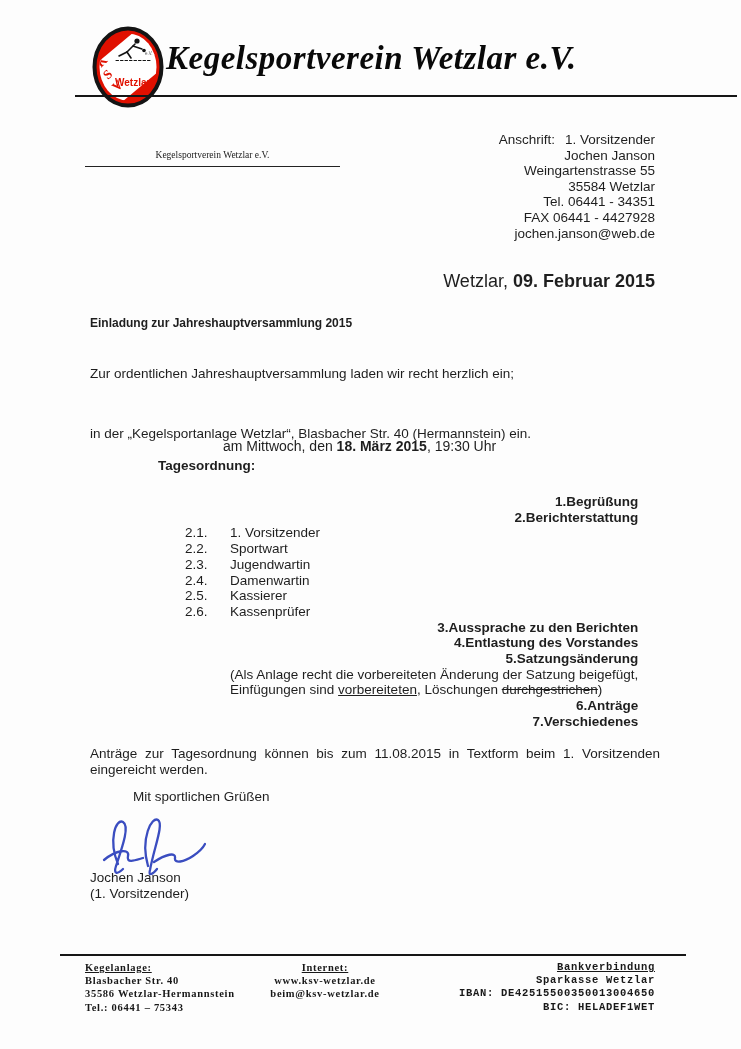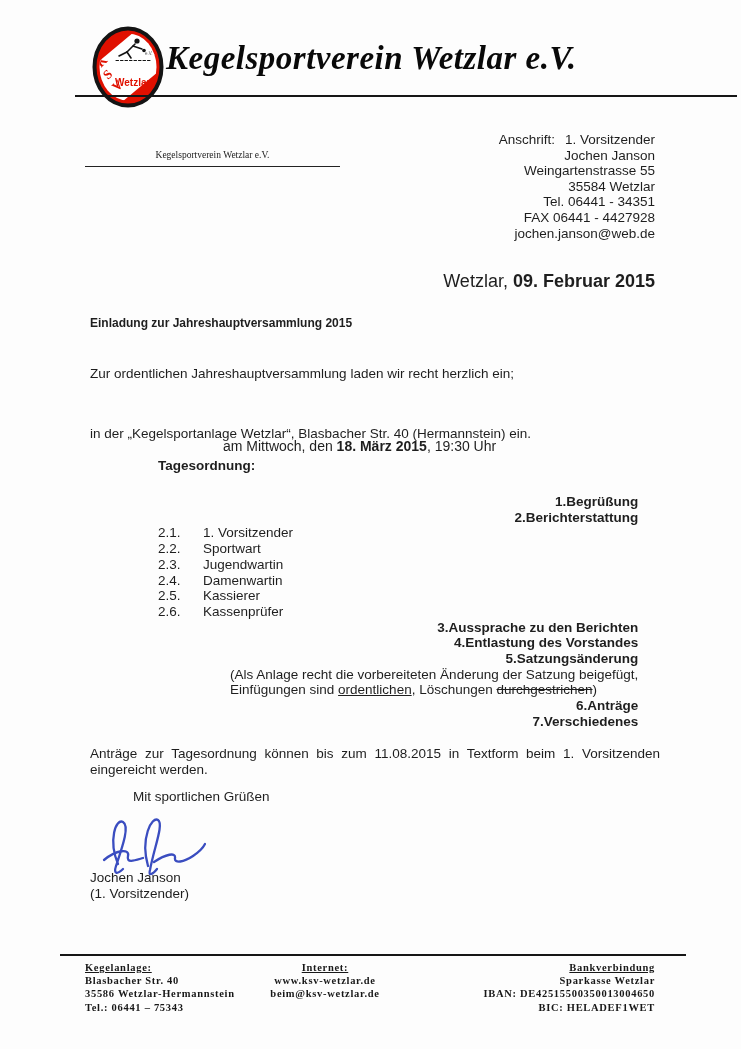--- a/index.html
+++ b/index.html
@@ -29,38 +29,38 @@
   
   .doc-title { position:absolute; left:90px; top:316px; font-size:12px; font-weight:bold; }
   .p1 { position:absolute; left:90px; top:366px; font-size:13.5px; }
   .when { position:absolute; left:90px; top:395px; padding-left:133px; font-size:14px;margin-top:43px; }
   .p2 { position:absolute; left:90px; top:426px; font-size:13.5px; }
   .agenda { position:absolute; left:158px; top:458px; font-size:13.5px; }
   .agenda-heading { font-weight:bold; line-height:16px; margin-bottom:20px; }
   .arow { line-height:15.7px; white-space:nowrap; }
   .arow .num { display:inline-block; width:72px; }
   .arow.main { font-weight:bold;text-align:right; }
-  .arow.sub .num { width:45px; }
+  .arow.sub .num { width:45px; margin-left:27px; }
   .arow.note { padding-left:72px; font-weight:normal; }
   .ul { text-decoration:underline; }
   .strike { text-decoration:line-through; }
   .closing { position:absolute; left:90px; top:746px; width:570px; font-size:13.5px; line-height:15.6px; text-align:justify; }
   .salutation { position:absolute; left:90px; top:789px; font-size:13.5px;margin-left:43px; }
   .signature { position:absolute; left:96px; top:814px; width:110px; height:66px; }
   .signer { position:absolute; left:90px; top:870px; font-size:13.5px; line-height:15.6px; }
   
   .footer-rule { position:absolute; left:60px; top:954px; width:626px; height:0; border-top:2px solid #161616; }
   .fcol {
     position:absolute; top:961px;
     font-family:"Liberation Serif", serif; font-weight:bold;
     font-size:10.5px; line-height:13.2px; letter-spacing:0.7px; color:#181818;
   }
   .fcol.left { left:85px; }
   .fcol.center { left:240px; width:170px; text-align:center; }
-  .fcol.right { right:86px; text-align:right; }
+  .fcol.right { right:86px; text-align:right;font-family:Liberation Mono, monospace; }
   .fheading { text-decoration:underline; }
 </style>
 </head>
 <body>
 
 <div class="page">
 
   <svg class="logo" viewBox="0 0 72 82">
     <defs>
         <clipPath id="lc">
@@ -118,21 +118,21 @@
     <div class="arow sub"><span class="num">2.1.</span><span class="txt">1. Vorsitzender</span></div>
     <div class="arow sub"><span class="num">2.2.</span><span class="txt">Sportwart</span></div>
     <div class="arow sub"><span class="num">2.3.</span><span class="txt">Jugendwartin</span></div>
     <div class="arow sub"><span class="num">2.4.</span><span class="txt">Damenwartin</span></div>
     <div class="arow sub"><span class="num">2.5.</span><span class="txt">Kassierer</span></div>
     <div class="arow sub"><span class="num">2.6.</span><span class="txt">Kassenprüfer</span></div>
     <div class="arow main"><span class="num">3.</span><span class="txt">Aussprache zu den Berichten</span></div>
     <div class="arow main"><span class="num">4.</span><span class="txt">Entlastung des Vorstandes</span></div>
     <div class="arow main"><span class="num">5.</span><span class="txt">Satzungsänderung</span></div>
     <div class="arow note">(Als Anlage recht die vorbereiteten Änderung der Satzung beigefügt,</div>
-    <div class="arow note"><span>Einfügungen sind </span><span class="ul">ordentlichen</span><span>, Löschungen </span><span class="strike">durchgestrichen</span><span>)</span></div>
+    <div class="arow note"><span>Einfügungen sind </span><span class="ul">vorbereiteten</span><span>, Löschungen </span><span class="strike">durchgestrichen</span><span>)</span></div>
     <div class="arow main"><span class="num">6.</span><span class="txt">Anträge</span></div>
     <div class="arow main"><span class="num">7.</span><span class="txt">Verschiedenes</span></div>
   </div>
 
   <div class="closing">Anträge zur Tagesordnung können bis zum 11.08.2015 in Textform beim 1. Vorsitzenden eingereicht werden.</div>
   <div class="salutation">Mit sportlichen Grüßen</div>
 
   <svg class="signature" viewBox="0 0 110 66">
     <g fill="none" stroke="#3a4dc0" stroke-width="2.3" stroke-linecap="round">
       <path d="M22,50 C12,26 20,4 27,8 C34,12 26,34 20,52 C17,61 22,60 27,55"></path>

